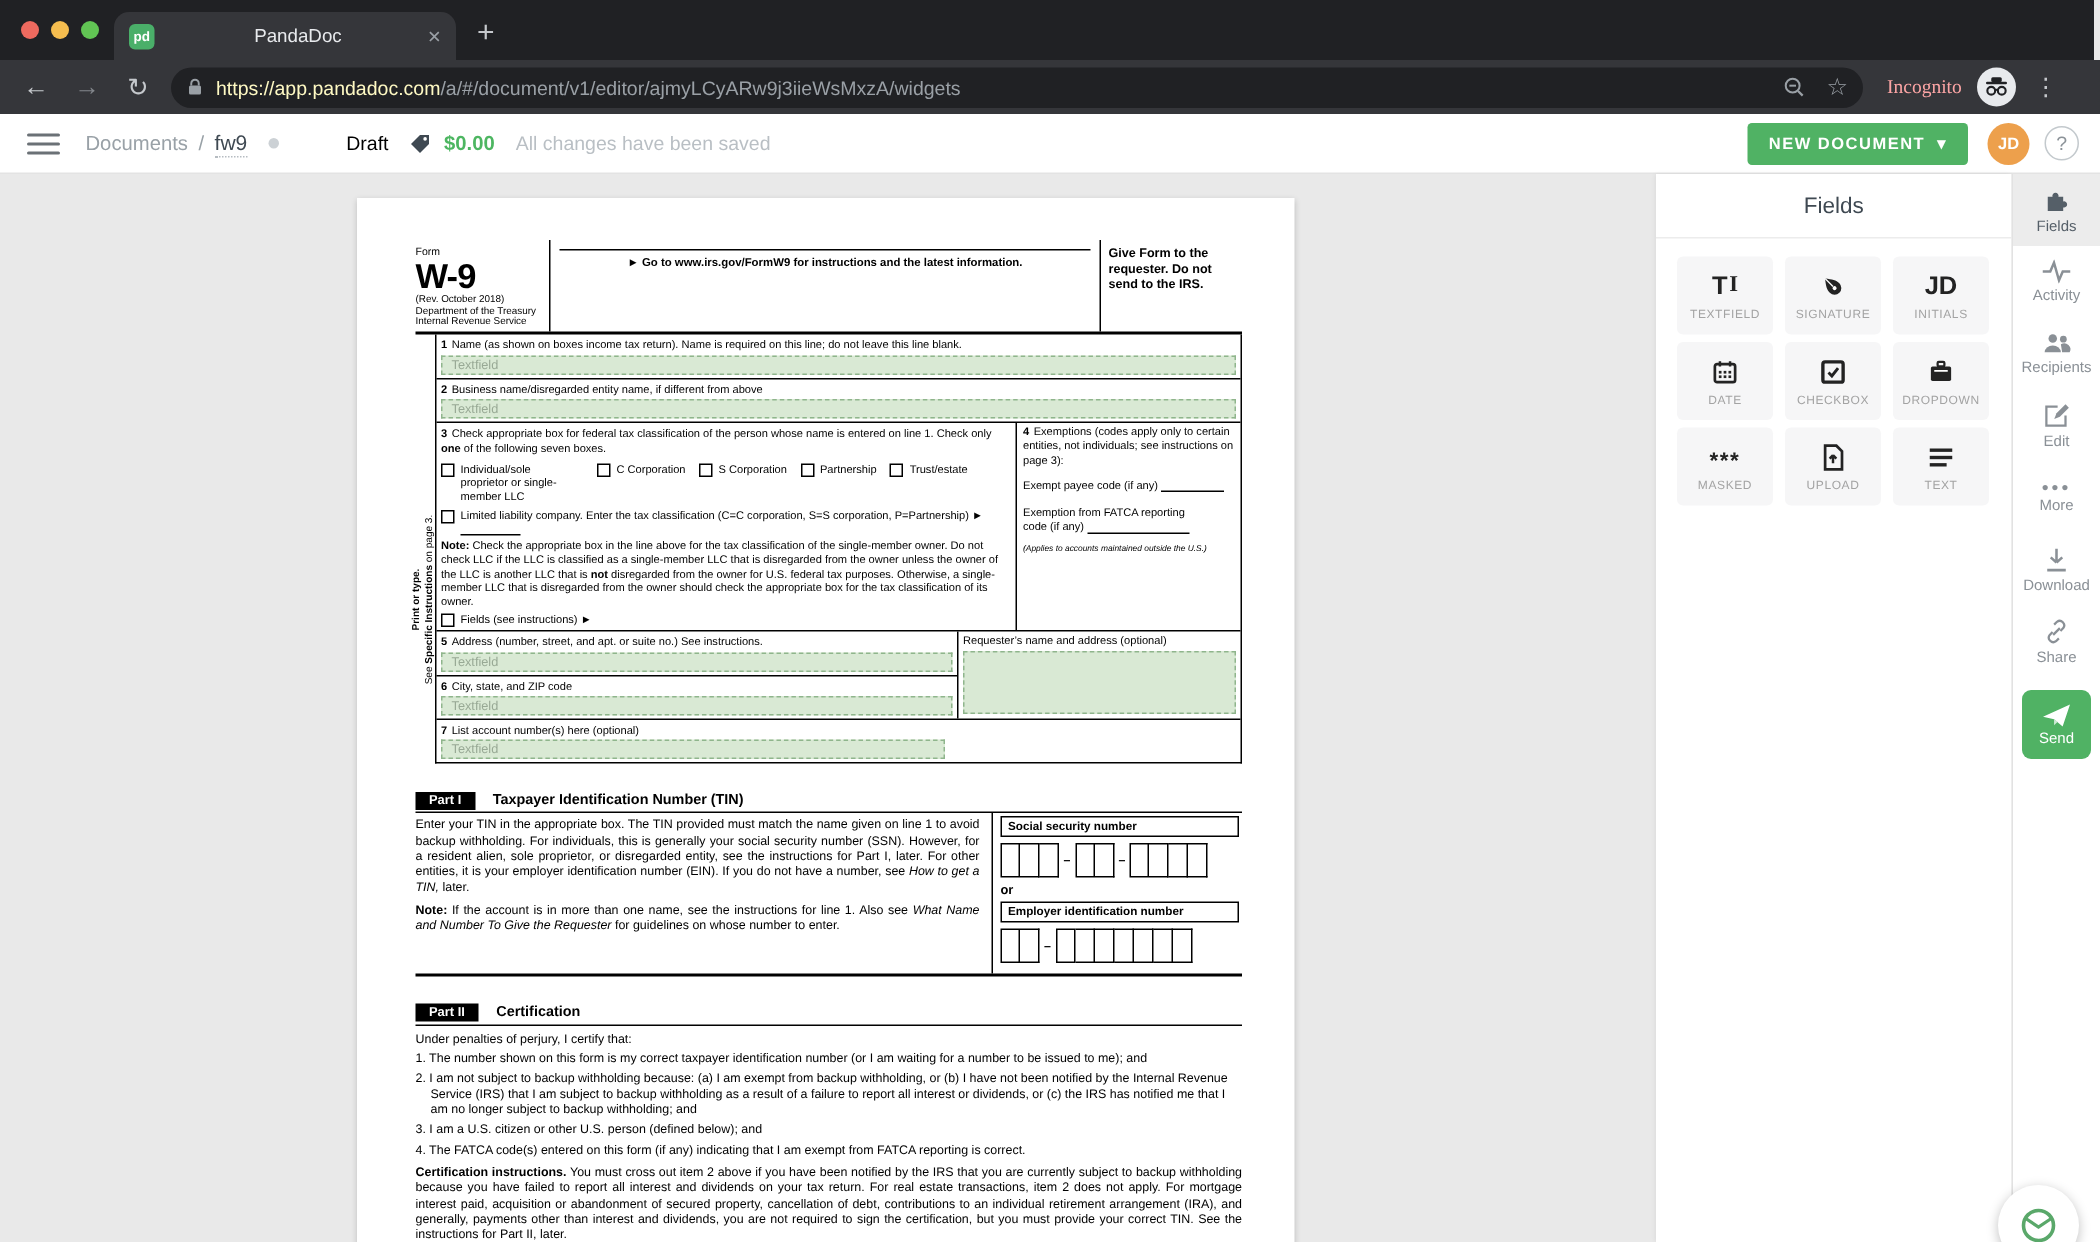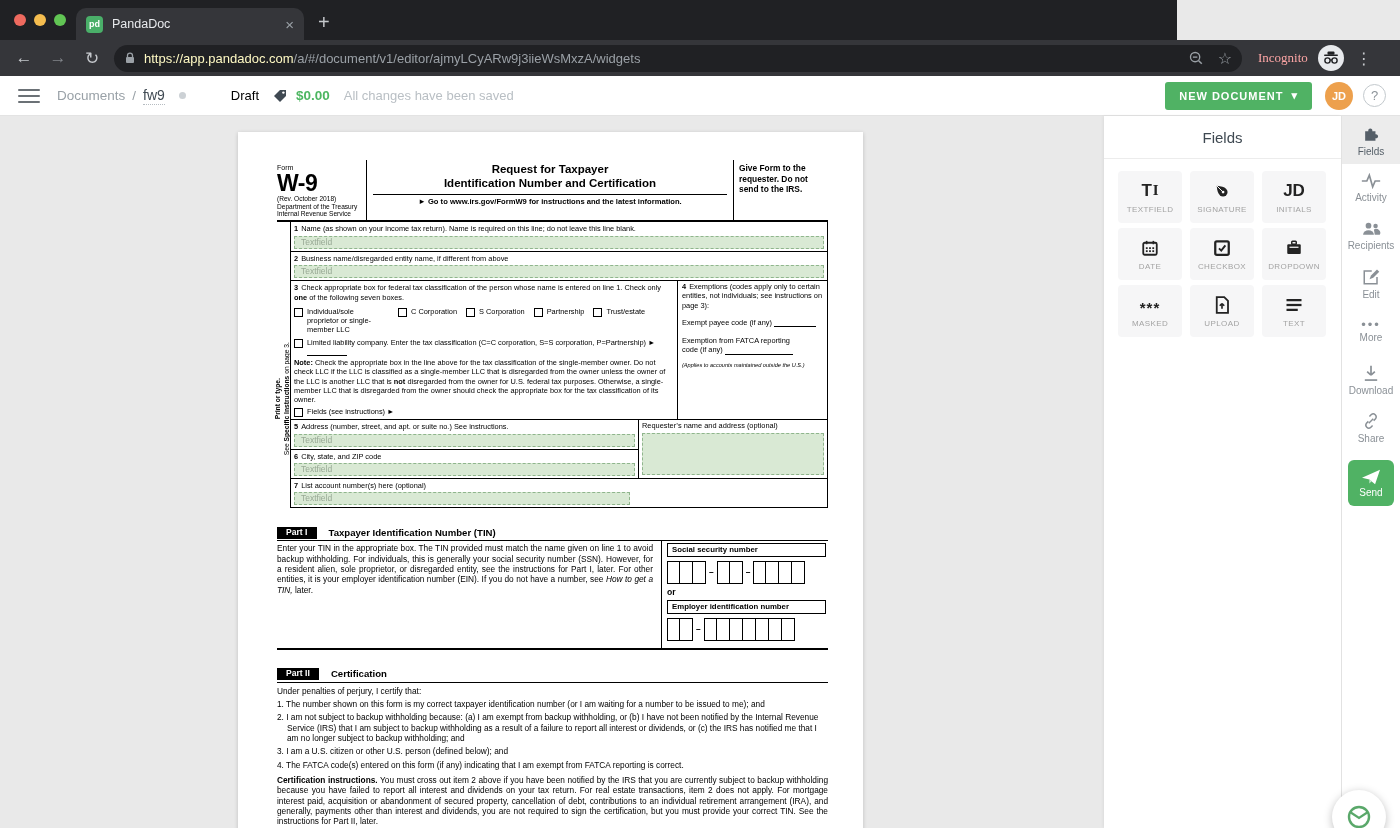--- a/index.html
+++ b/index.html
@@ -1,20 +1,20 @@
 <!DOCTYPE html>
 <html><head>
 <meta charset="utf-8">
 <style>
   * { box-sizing: border-box; margin: 0; padding: 0; }
   html,body { width:1400px; height:828px; overflow:hidden; background:#e9e9e9;
     font-family:"Liberation Sans", sans-serif; }
 
   
-  .tabstrip { position:absolute; left:0; top:0; width:1177px; height:40px; background:#202124; }
+  .tabstrip { position:absolute; left:0; top:0; width:1396px; height:40px; background:#202124;text-align:center; }
   .traffic { position:absolute; top:14px; width:12px; height:12px; border-radius:50%; }
   .t-red{ left:14px; background:#ee6a5f; } .t-yellow{ left:34px; background:#f5bd4f; } .t-green{ left:54px; background:#61c554; }
   .tab { position:absolute; left:76px; top:8px; width:228px; height:32px; background:#35363a;
     border-radius:10px 10px 0 0; display:flex; align-items:center; padding:0 10px; }
   .favicon { width:17px; height:17px; border-radius:4px; background:#4aaf69; color:#fff;
     font-size:9px; font-weight:bold; display:flex; align-items:center; justify-content:center; }
   .tab-title { color:#e8eaed; font-size:12.5px; margin-left:9px; flex:1; }
   .tab-close { color:#9aa0a6; font-size:15px; line-height:1; cursor:default; }
   .newtab-btn { position:absolute; left:318px; top:12px; color:#c5c8cc; font-size:20px; line-height:20px; }
   .toolbar { position:absolute; left:0; top:40px; width:1400px; height:36px; background:#35363a;
@@ -235,39 +235,35 @@
 
     <div class="w9-head">
       <div class="wh-left">
         <span class="wh-form">Form</span>
         <div class="wh-w9">W-9</div>
         <div class="wh-small">(Rev. October 2018)</div>
         <div class="wh-small">Department of the Treasury</div>
         <div class="wh-small">Internal Revenue Service</div>
       </div>
       <div class="wh-center">
-        <div class="wh-title">
-          <div>Request for Taxpayer</div>
-          <div>Identification Number and Certification</div>
-        </div>
         <div class="wh-goto">► Go to www.irs.gov/FormW9 for instructions and the latest information.</div>
       </div>
       <div class="wh-right">Give Form to the requester. Do not send to the IRS.</div>
     </div>
 
     <div class="w9-body">
       <div class="vertical-label">
         <div class="b">Print or type.</div>
         <div><span>See </span><span class="b">Specific Instructions</span><span> on page 3.</span></div>
       </div>
 
       <div class="rows-box">
 
         <div class="frow">
-          <span class="fnum">1</span><span class="flabel">Name (as shown on your income tax return). Name is required on this line; do not leave this line blank.</span>
+          <span class="fnum">1</span><span class="flabel">Name (as shown on boxes income tax return). Name is required on this line; do not leave this line blank.</span>
           <div class="tf">Textfield</div>
         </div>
 
         <div class="frow">
           <span class="fnum">2</span><span class="flabel">Business name/disregarded entity name, if different from above</span>
           <div class="tf">Textfield</div>
         </div>
 
         <div class="split34">
           <div class="col3">
@@ -336,20 +332,21 @@
         </div>
       </div>
 
       <div class="part-bar">
         <span class="part-badge">Part I</span>
         <span class="part-title">Taxpayer Identification Number (TIN)</span>
       </div>
       <div class="tin-wrap">
         <div class="tin-left">
           <p><span>Enter your TIN in the appropriate box. The TIN provided must match the name given on line 1 to avoid backup withholding. For individuals, this is generally your social security number (SSN). However, for a resident alien, sole proprietor, or disregarded entity, see the instructions for Part I, later. For other entities, it is your employer identification number (EIN). If you do not have a number, see </span><span class="i">How to get a TIN,</span><span> later.</span></p>
+          <p><span class="b">Note:</span><span> If the account is in more than one name, see the instructions for line 1. Also see </span><span class="i">What Name and Number To Give the Requester</span><span> for guidelines on whose number to enter.</span></p>
         </div>
         <div class="tin-right">
           <div class="tin-cap">Social security number</div>
           <div class="cells">
             <span class="cellgrp">
                 <span class="cell"></span>
                 <span class="cell"></span>
                 <span class="cell"></span>
               </span>
             <span class="dash">–</span>

